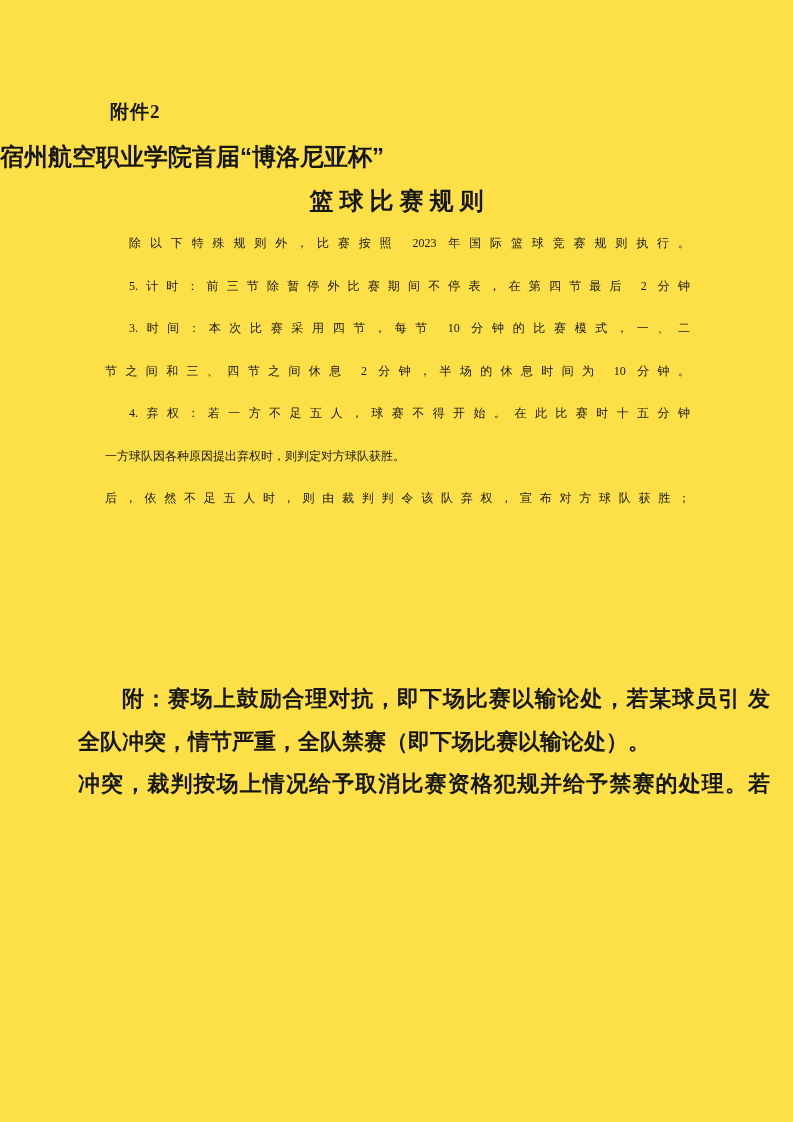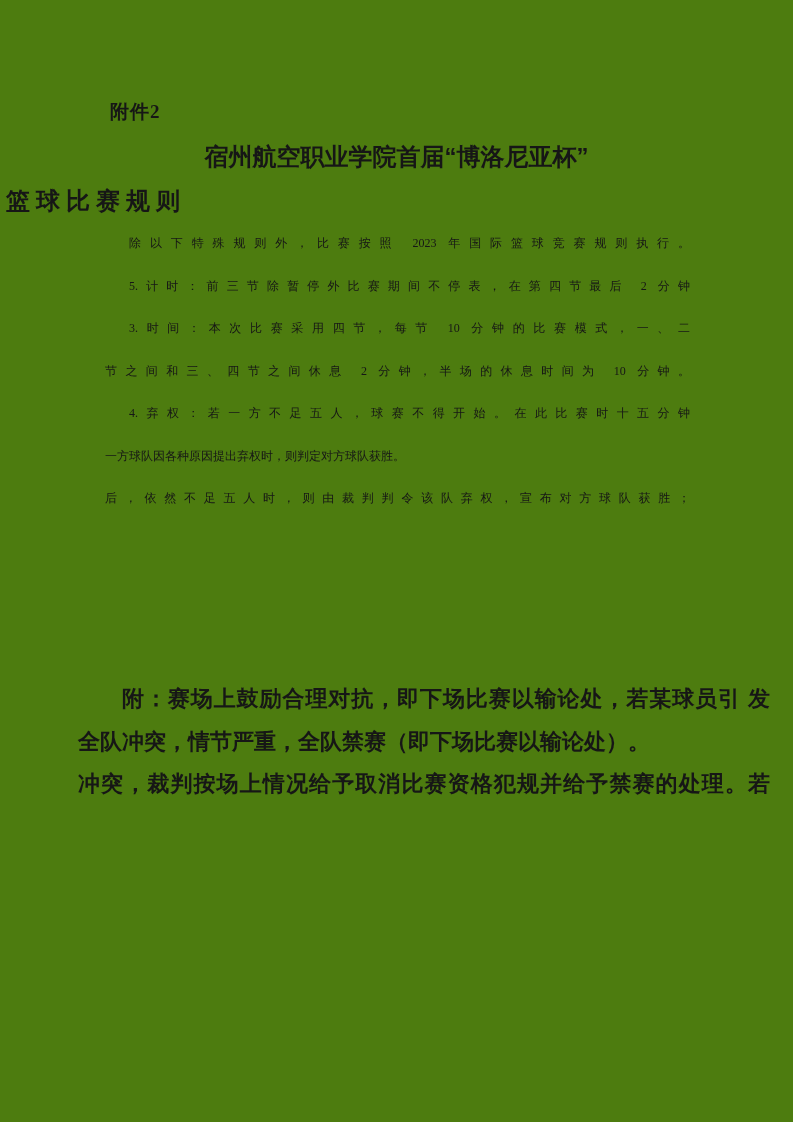--- a/index.html
+++ b/index.html
@@ -4,21 +4,21 @@
 <style>
   html, body {
     margin: 0;
     padding: 0;
     background: #ffffff;
   }
   .page {
     position: relative;
     width: 793px;
     height: 1122px;
-    background: #4d7c0f;
+    background: #fde047;
     color: #161616;
     overflow: hidden;
   }
   .serif {
     font-family: "Liberation Serif", "DejaVu Serif", serif;
   }
   .sans {
     font-family: "Liberation Sans", "DejaVu Sans", sans-serif;
   }
   .attachment-label {
@@ -28,33 +28,32 @@
     font-size: 19px;
     font-weight: 700;
     letter-spacing: 1px;
     white-space: nowrap;
   }
   .title-line1 {
     position: absolute;
     left: 0;
     top: 141px;
     width: 793px;
-    text-align: center;
     font-size: 24px;
     font-weight: 700;
     white-space: nowrap;
   }
   .title-line2 {
     position: absolute;
     left: 0;
     top: 185px;
     width: 793px;
     box-sizing: border-box;
     padding-left: 6px;      
-    text-align: left;
+    text-align: center;
     font-size: 24px;
     font-weight: 700;
     letter-spacing: 6px;
     white-space: nowrap;
   }
   .body-block {
     position: absolute;
     left: 105px;
     top: 222px;
     width: 585px;

